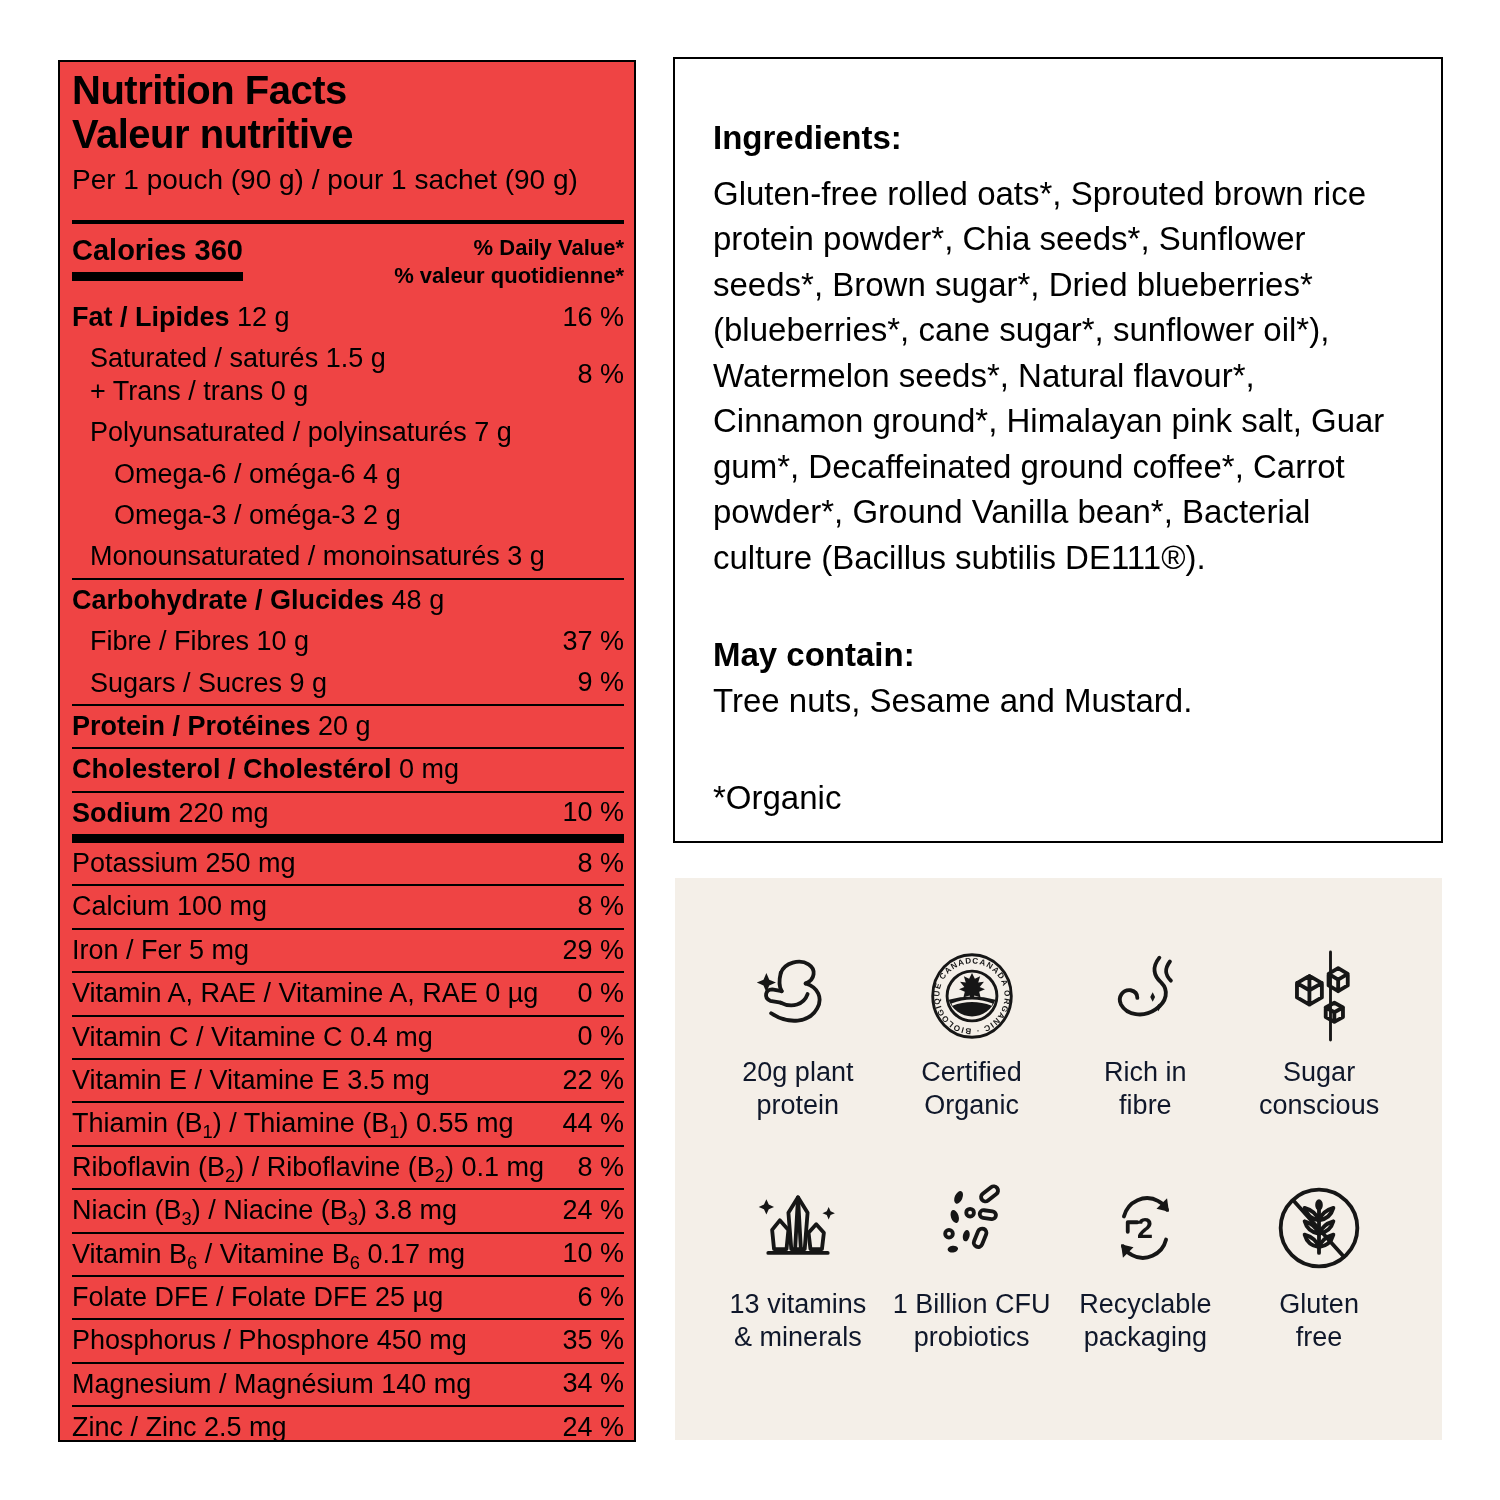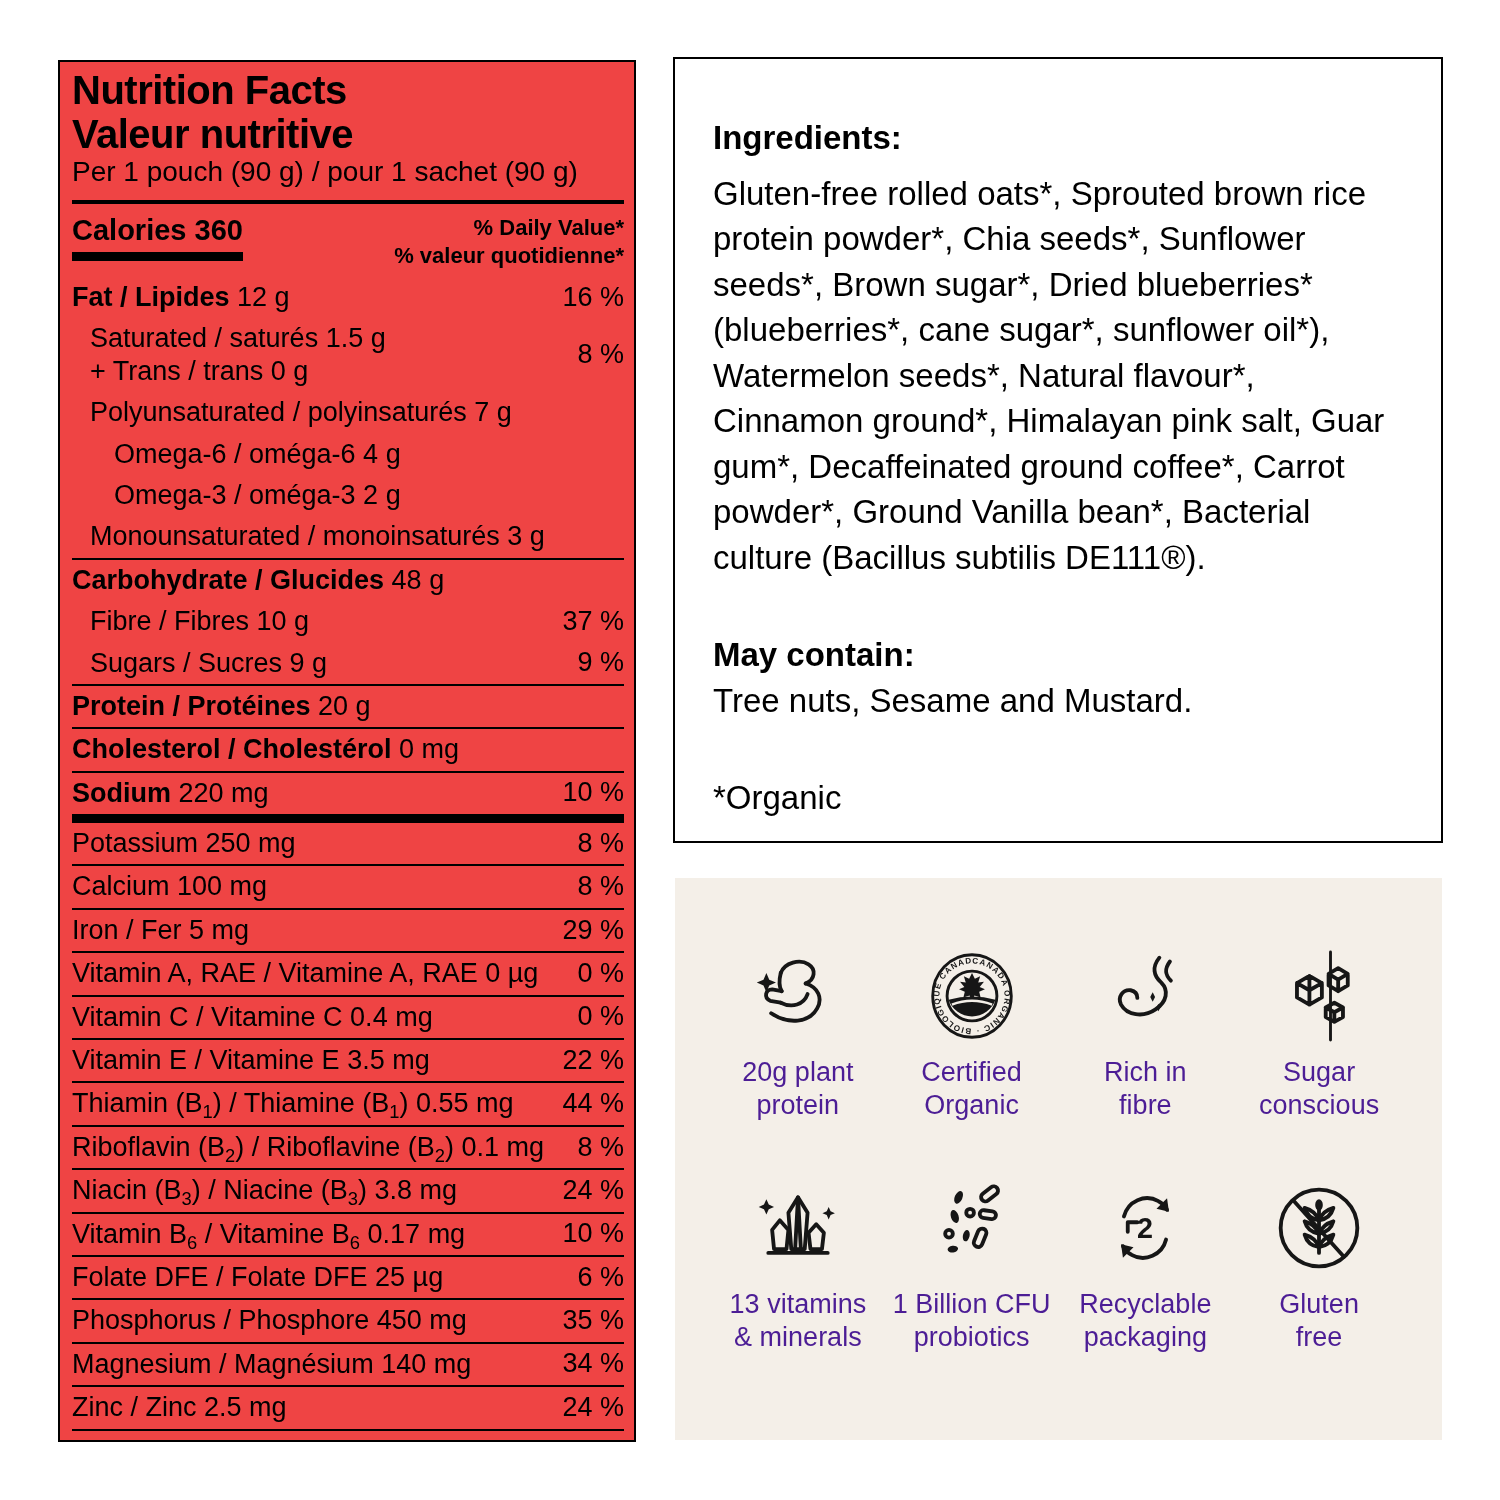--- a/index.html
+++ b/index.html
@@ -8,21 +8,21 @@
     font-family:"Liberation Sans", sans-serif; color:#000;
     -webkit-font-smoothing:antialiased;
   }
   
   .nft {
     position:absolute; left:58px; top:60px; width:578px; height:1382px;
     border:2px solid #000; box-sizing:border-box; background:#ef4444;
     padding:6px 10px 8px 12px; overflow:hidden;
   }
   .nft-title { font-size:40px; font-weight:bold; line-height:1.1; letter-spacing:-0.5px; }
-  .nft-serving { font-size:28px; padding-bottom:12px; border-bottom:4px solid #000; }
+  .nft-serving { font-size:28px; margin-top:8px; padding-bottom:24px; border-bottom:4px solid #000; }
   .cal-row { display:flex; justify-content:space-between; align-items:flex-start; padding:10px 0 8px; }
   .cal-left { font-size:29px; font-weight:bold; border-bottom:9px solid #000; padding-bottom:5px; align-self:flex-start; }
   .dv-head { text-align:right; font-weight:bold; font-size:22px; line-height:1.25; }
   #nft-rows { }
   .nrow { display:flex; justify-content:space-between; align-items:center; font-size:27px; padding:4px 0 5px; }
   .nrow .nname { line-height:1.2; }
   .nrow .ndv { white-space:nowrap; padding-left:8px; }
   .ind1 .nname { padding-left:18px; }
   .ind2 .nname { padding-left:42px; }
   .sep-hair { border-bottom:2px solid #000; }
@@ -40,21 +40,21 @@
   
   .badges {
     position:absolute; left:675px; top:878px; width:767px; height:562px;
     background:#f4efe8; box-sizing:border-box; padding:72px 36px 0; overflow:hidden;
   }
   .badge-grid { display:grid; grid-template-columns:repeat(4,1fr); row-gap:60px; }
   .badge { display:flex; flex-direction:column; align-items:center; }
   .badge svg { width:92px; height:92px; display:block; }
   .badge-label {
     margin-top:14px; font-size:27px; line-height:1.22; text-align:center;
-    white-space:pre-line; color:#4c1d95;
+    white-space:pre-line; color:#0f172a;
   }
   .stroke { fill:none; stroke:#161616; stroke-width:4; stroke-linecap:round; stroke-linejoin:round; }
   .thin   { fill:none; stroke:#161616; stroke-width:3; stroke-linecap:round; stroke-linejoin:round; }
   .solid  { fill:#161616; stroke:none; }
 </style>
 </head>
 <body>
 
 <section class="nft">
   <div class="nft-title">Nutrition Facts</div>

